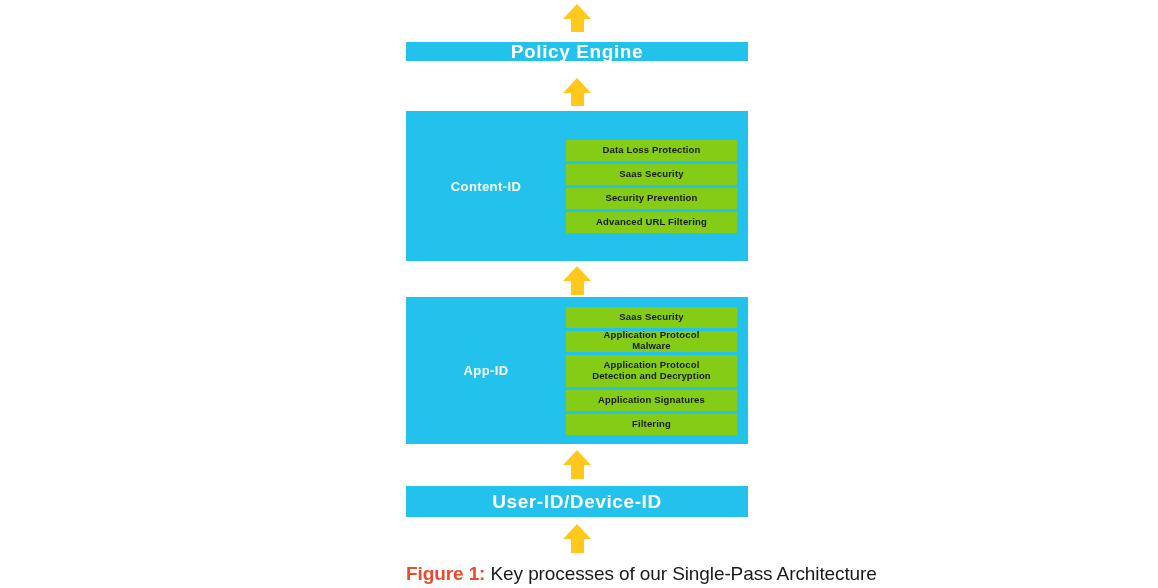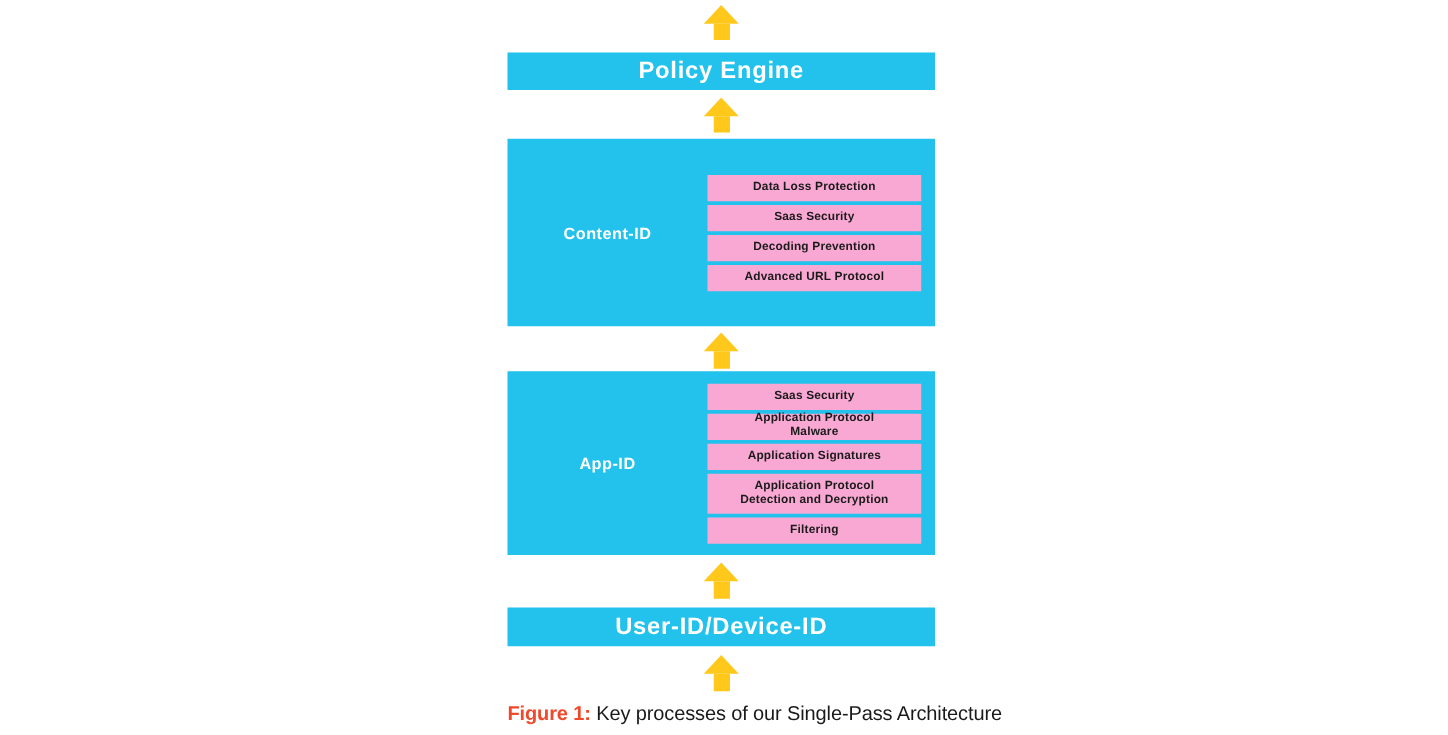--- a/index.html
+++ b/index.html
@@ -71,21 +71,21 @@
     display: flex;
     align-items: center;
     justify-content: center;
   }
   .bar-label {
     color: #ffffff;
     font-weight: bold;
     font-size: 19px;
     letter-spacing: 0.6px;
   }
-  .bar-policy { top: 42px;  height: 30px; }
+  .bar-policy { top: 42px;  height: 19px; }
   .bar-user   { top: 486px; height: 31px; text-align: center; }
 
   
   .panel {
     position: absolute;
     left: 0;
     width: 342px;
     background: #22C2EC;
     display: flex;
     align-items: center;
@@ -102,21 +102,21 @@
     flex: 0 0 160px;
   }
   .panel-rows {
     flex: 1 1 auto;
     display: flex;
     flex-direction: column;
     justify-content: center;
     margin-right: 11px;
   }
   .sub-row {
-    background: #f9a8d4;
+    background: #84cc16;
     color: #1a1a1a;
     font-weight: bold;
     font-size: 9.5px;
     letter-spacing: 0.15px;
     text-align: center;
     display: flex;
     align-items: center;
     justify-content: center;
     margin-bottom: 3px;
     line-height: 1.15;
@@ -129,21 +129,21 @@
   .panel-appid   .sub-row { height: 21px; }
   .panel-appid   .sub-row.tall { height: 32px; }
 
   
   .caption {
     position: absolute;
     left: 0;
     top: 563px;
     width: 342px;
     white-space: nowrap;
-    font-size: 16px;
+    font-size: 19px;
     color: #1a1a1a;
     letter-spacing: -0.1px;
   }
   .caption-label {
     color: #F0482A;
     font-weight: bold;
   }
   .caption-text { font-weight: normal; }
 </style>
 </head>
@@ -164,37 +164,37 @@
     <div class="arrow arrow-policy">
       <div class="head"></div>
       <div class="stem"></div>
     </div>
 
     <div class="panel panel-content">
       <div class="panel-title">Content-ID</div>
       <div class="panel-rows">
         <div class="sub-row">Data Loss Protection</div>
         <div class="sub-row">Saas Security</div>
-        <div class="sub-row">Decoding Prevention</div>
-        <div class="sub-row">Advanced URL Protocol</div>
+        <div class="sub-row">Security Prevention</div>
+        <div class="sub-row">Advanced URL Filtering</div>
       </div>
     </div>
 
     <div class="arrow arrow-content">
       <div class="head"></div>
       <div class="stem"></div>
     </div>
 
     <div class="panel panel-appid">
       <div class="panel-title">App-ID</div>
       <div class="panel-rows">
         <div class="sub-row">Saas Security</div>
         <div class="sub-row">Application Protocol Malware</div>
+        <div class="sub-row tall">Application Protocol Detection and Decryption</div>
         <div class="sub-row">Application Signatures</div>
-        <div class="sub-row tall">Application Protocol Detection and Decryption</div>
         <div class="sub-row">Filtering</div>
       </div>
     </div>
 
     <div class="arrow arrow-appid">
       <div class="head"></div>
       <div class="stem"></div>
     </div>
 
     <div class="bar bar-user">

